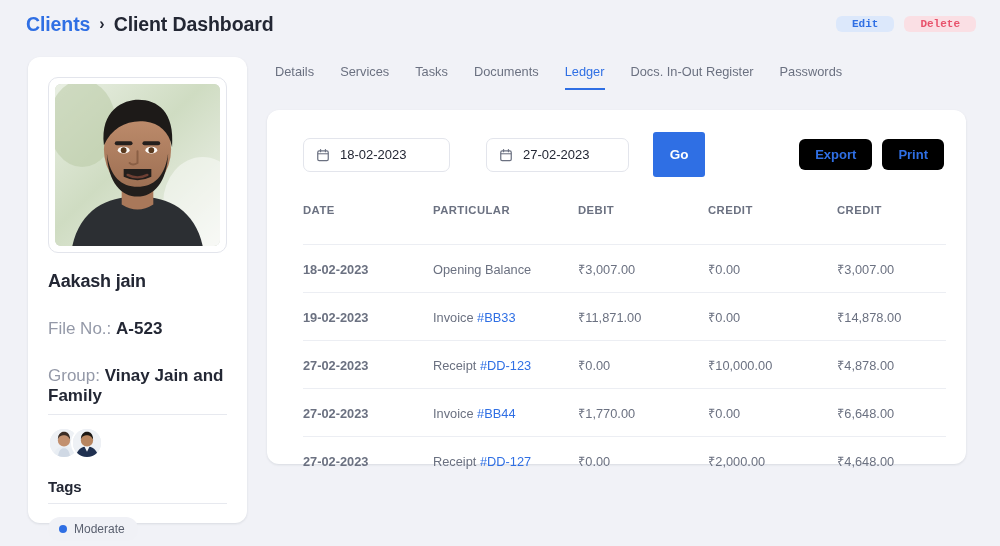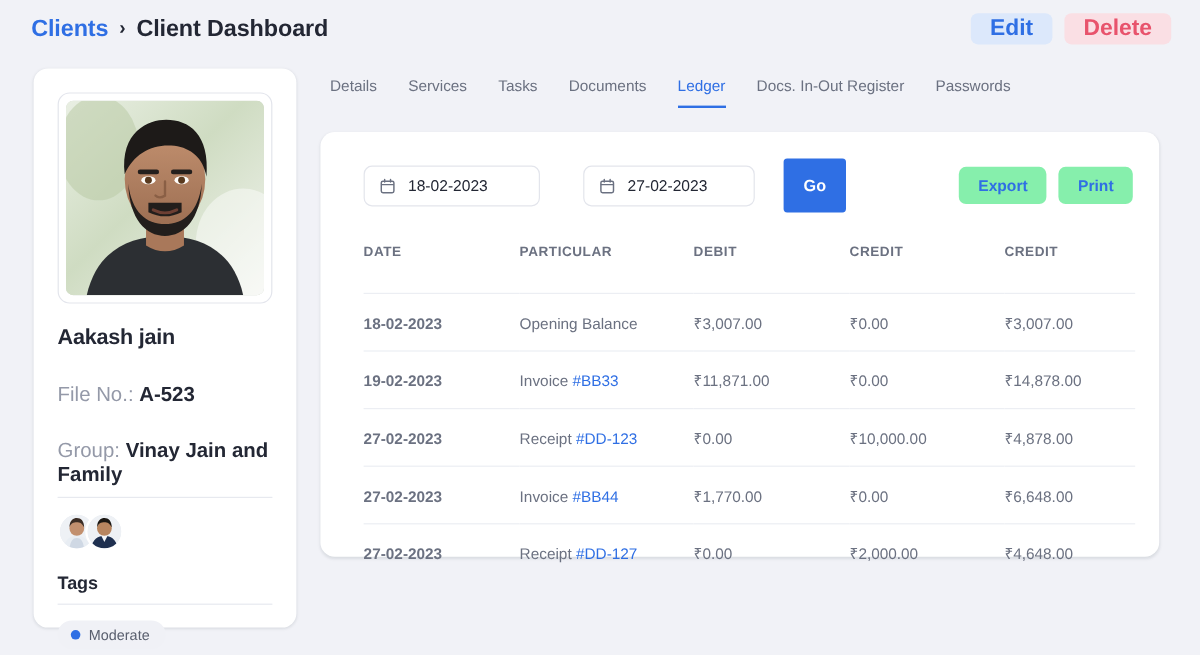--- a/index.html
+++ b/index.html
@@ -21,22 +21,22 @@
   .crumb-link {
     color: #2f6fe4; font-size: 19.5px; font-weight: 600; cursor: pointer;
     letter-spacing: -0.1px;
   }
   .crumb-sep { color: #232734; font-size: 16px; font-weight: 700; line-height: 1; }
   .crumb-current {
     color: #232734; font-size: 19.5px; font-weight: 600; letter-spacing: -0.1px;
   }
   .header-actions { margin-left: auto; display: flex; gap: 10px; }
   .btn-soft {
-    border: none; border-radius: 6px; font-size: 19px; font-weight: 600;
-    padding: 2px 16px; cursor: pointer; font-family: Liberation Sans, sans-serif;
+    border: none; border-radius: 6px; font-size: 11px; font-weight: 600;
+    padding: 2px 16px; cursor: pointer; font-family: Liberation Mono, monospace;
   }
   .btn-edit { background: #dce8fb; color: #2f6fe4; }
   .btn-delete { background: #fadfe4; color: #e8536c; }
 
   
   .sidebar {
     position: absolute; left: 28px; top: 57px; width: 219px; height: 466px;
     background: #ffffff; border-radius: 12px;
     box-shadow: 0 1px 3px rgba(35,39,52,.07), 0 1px 2px rgba(35,39,52,.04);
     padding: 20px 20px 0 20px;
@@ -110,21 +110,21 @@
   .cal-icon { flex: none; width: 14px; height: 14px; color: #6b7181; }
   .cal-icon svg { display: block; }
   .gap-sm { width: 12px; }
   .btn-go {
     width: 52px; height: 45px; border: none; border-radius: 3px;
     background: #2f6fe4; color: #fff; font-size: 13.5px; font-weight: 600;
     cursor: pointer; font-family: inherit; margin-left: 12px;
   }
   .toolbar-right { margin-left: auto; display: flex; gap: 10px; }
   .btn-ghost {
-    background: #86efac; color: #2f6fe4; border: none; border-radius: 6px;
+    background: #000000; color: #2f6fe4; border: none; border-radius: 6px;
     font-size: 13px; font-weight: 600; padding: 8px 16px; cursor: pointer;
     font-family: inherit;
   }
 
   
   table.ledger {
     width: 643px; margin: 27px 0 0 36px; border-collapse: collapse;
     table-layout: fixed;
   }
   table.ledger th {

